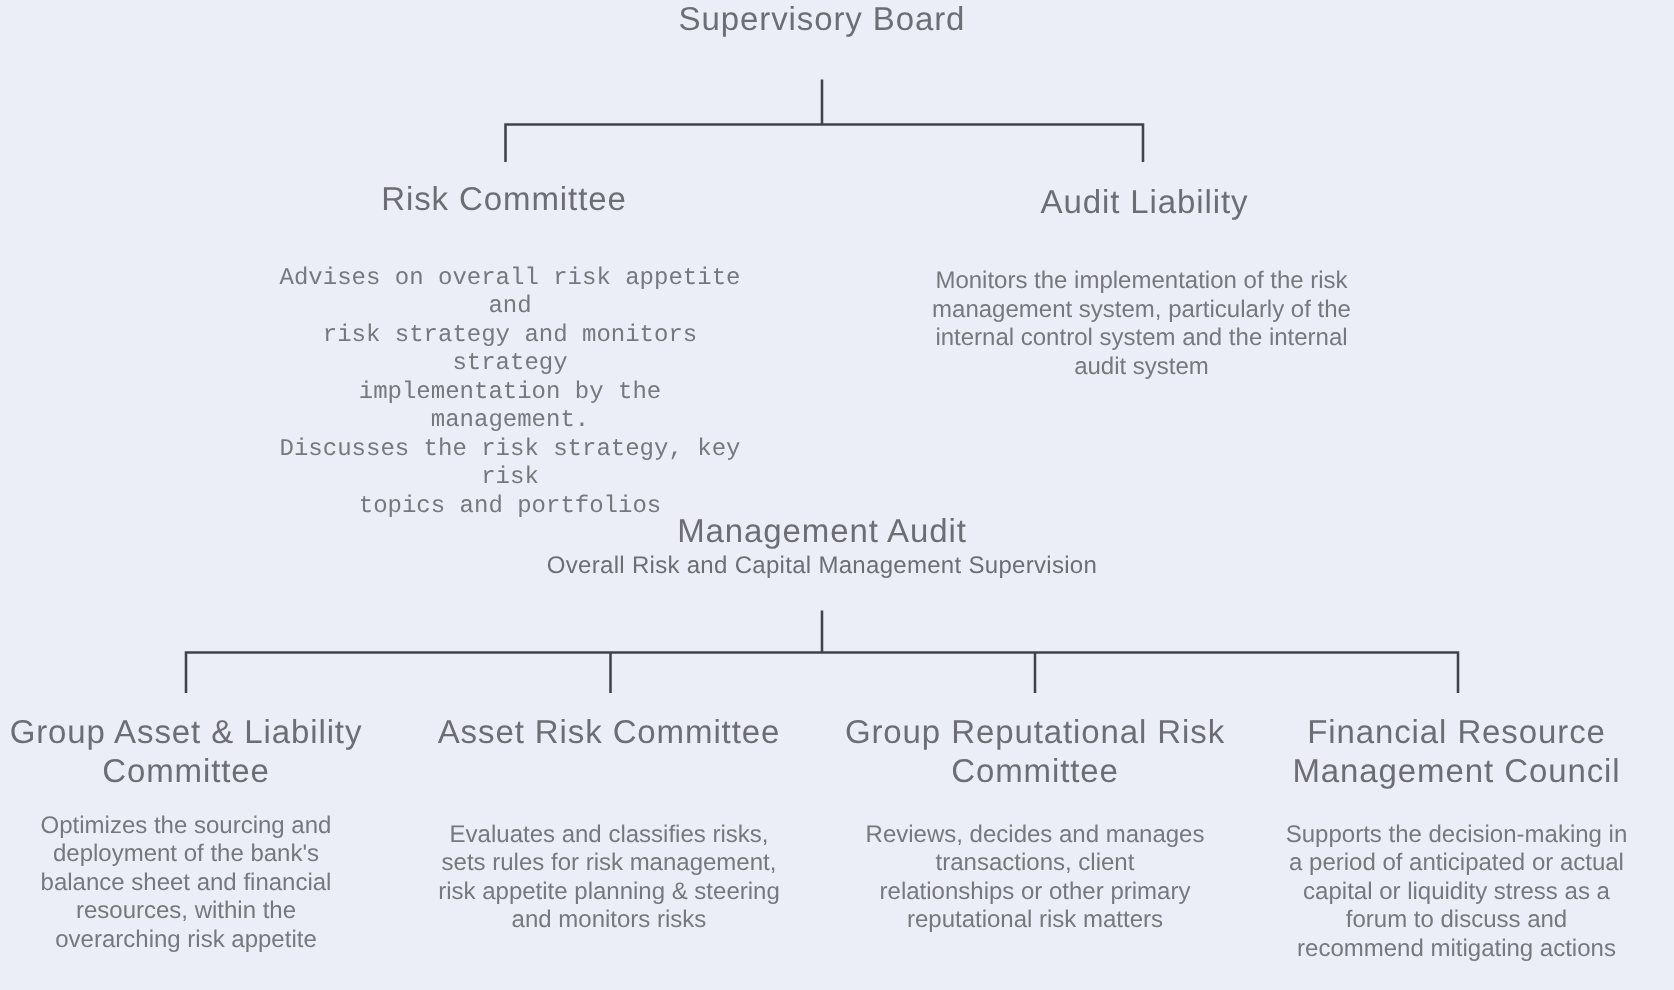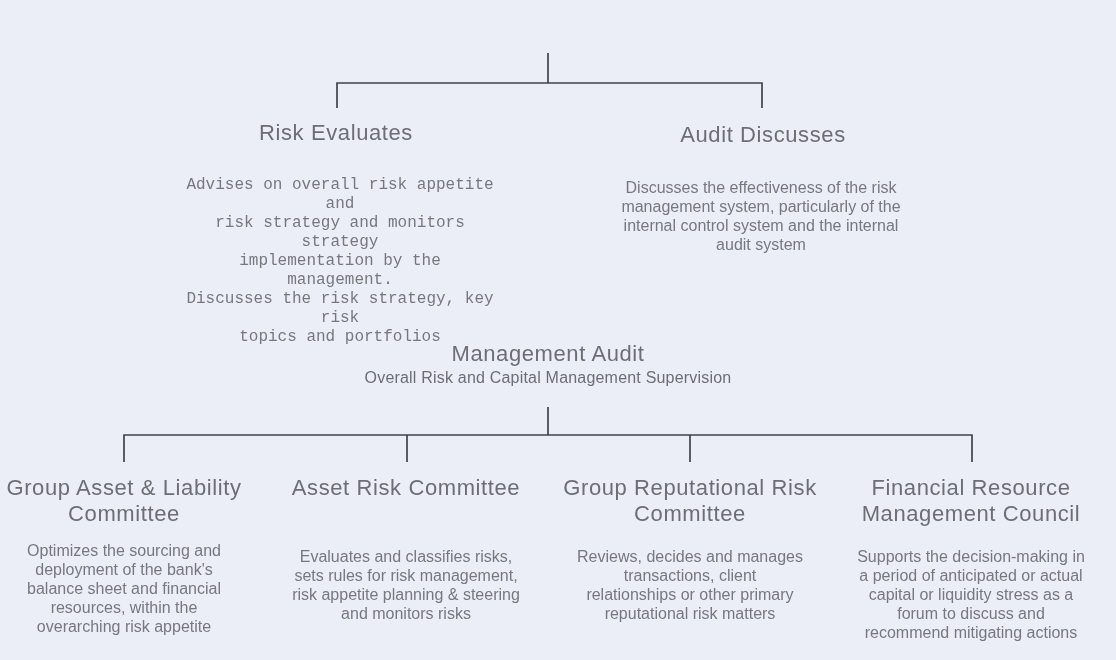--- a/index.html
+++ b/index.html
@@ -60,33 +60,34 @@
     <g stroke="#3f434c" stroke-width="1.7" fill="none">
       <path d="M548 53 L548 83"></path>
       <path d="M337 108 L337 83 L762 83 L762 108"></path>
       <path d="M548 407 L548 435"></path>
       <path d="M124 462 L124 435 L972 435 L972 462"></path>
       <path d="M407 435 L407 462"></path>
       <path d="M690 435 L690 462"></path>
     </g>
   </svg>
 
+  <div class="node node-title" style="left:548px;top:0px;width:420px;">Supervisory Board</div>
 
   <div>
-    <div class="node node-title" style="left:336px;top:120px;width:320px;">Risk Evaluates</div>
+    <div class="node node-title" style="left:336px;top:120px;width:320px;">Risk Committee</div>
     <div class="node node-desc" style="left:340px;top:176px;width:310px;font-family:Liberation Mono, monospace;">Advises on overall risk appetite and
 risk strategy and monitors strategy
 implementation by the management.
 Discusses the risk strategy, key risk
 topics and portfolios</div>
   </div>
 
   <div>
-    <div class="node node-title" style="left:763px;top:122px;width:320px;">Audit Discusses</div>
-    <div class="node node-desc" style="left:761px;top:178px;width:330px;">Discusses the effectiveness of the risk
+    <div class="node node-title" style="left:763px;top:122px;width:320px;">Audit Liability</div>
+    <div class="node node-desc" style="left:761px;top:178px;width:330px;">Monitors the implementation of the risk
 management system, particularly of the
 internal control system and the internal
 audit system</div>
   </div>
 
   <div>
     <div class="node node-title" style="left:548px;top:341px;width:420px;">Management Audit</div>
     <div class="node node-subtitle" style="left:548px;top:367px;width:440px;">Overall Risk and Capital Management Supervision</div>
   </div>
 

